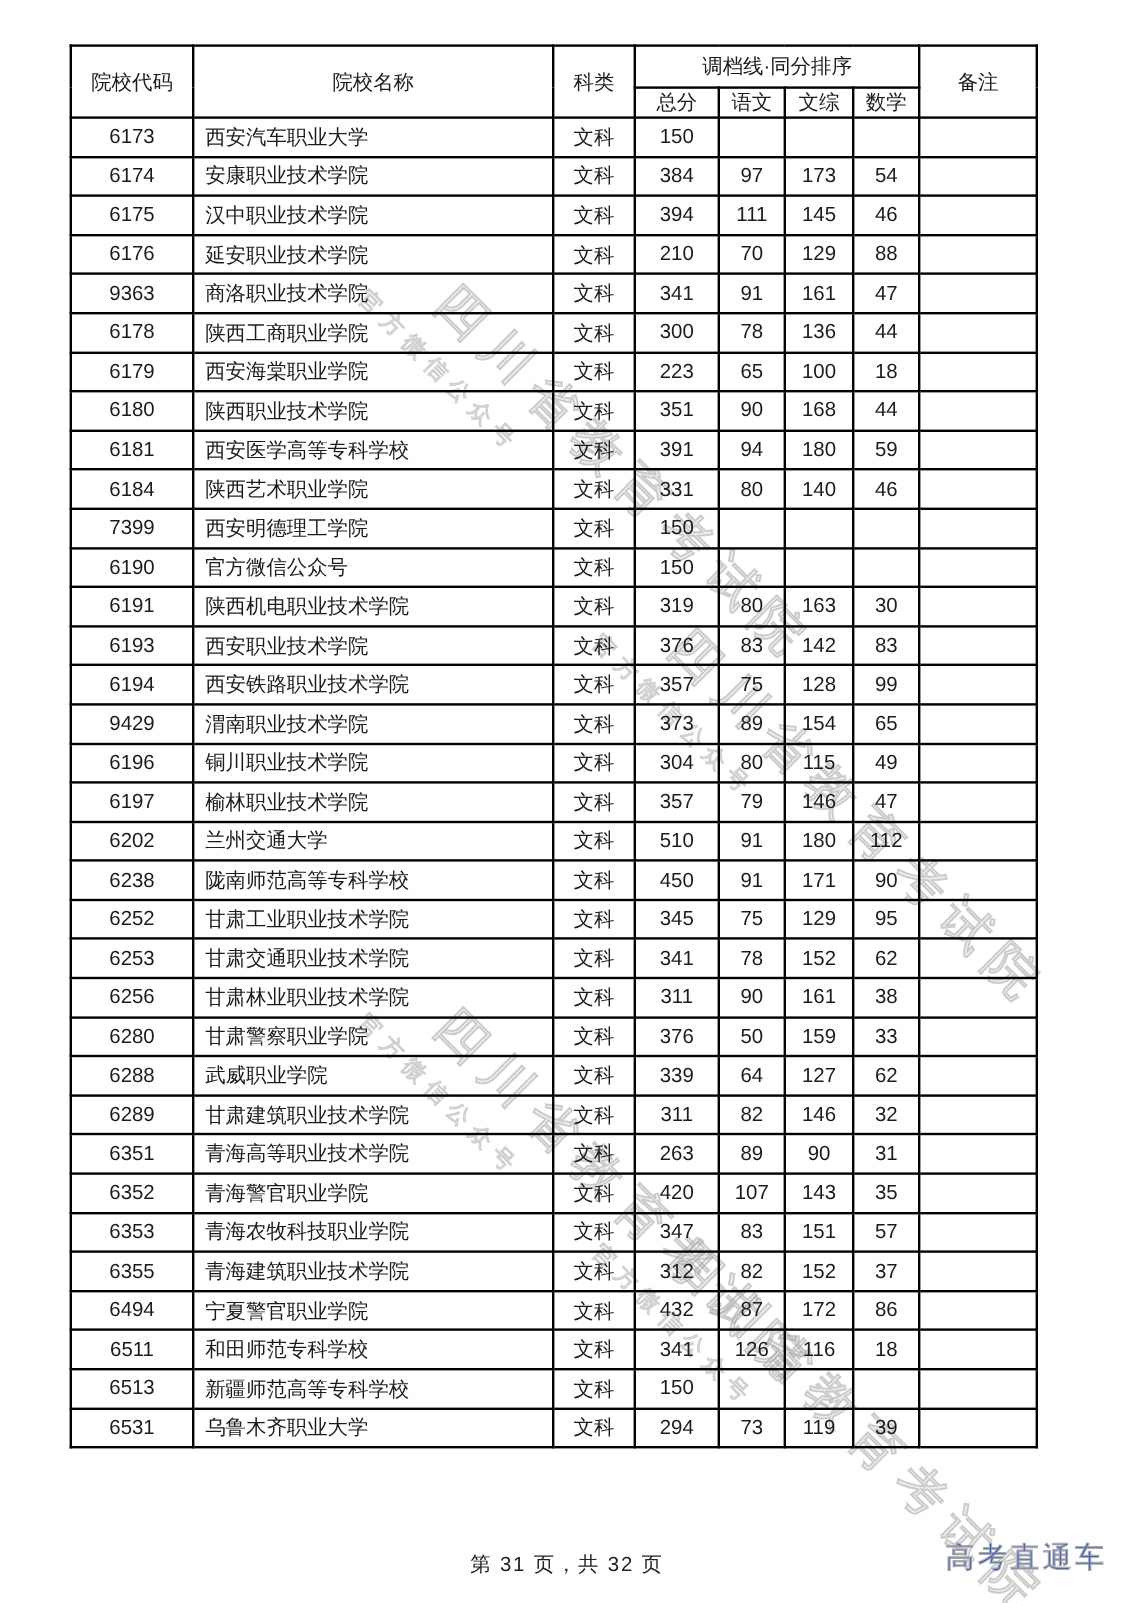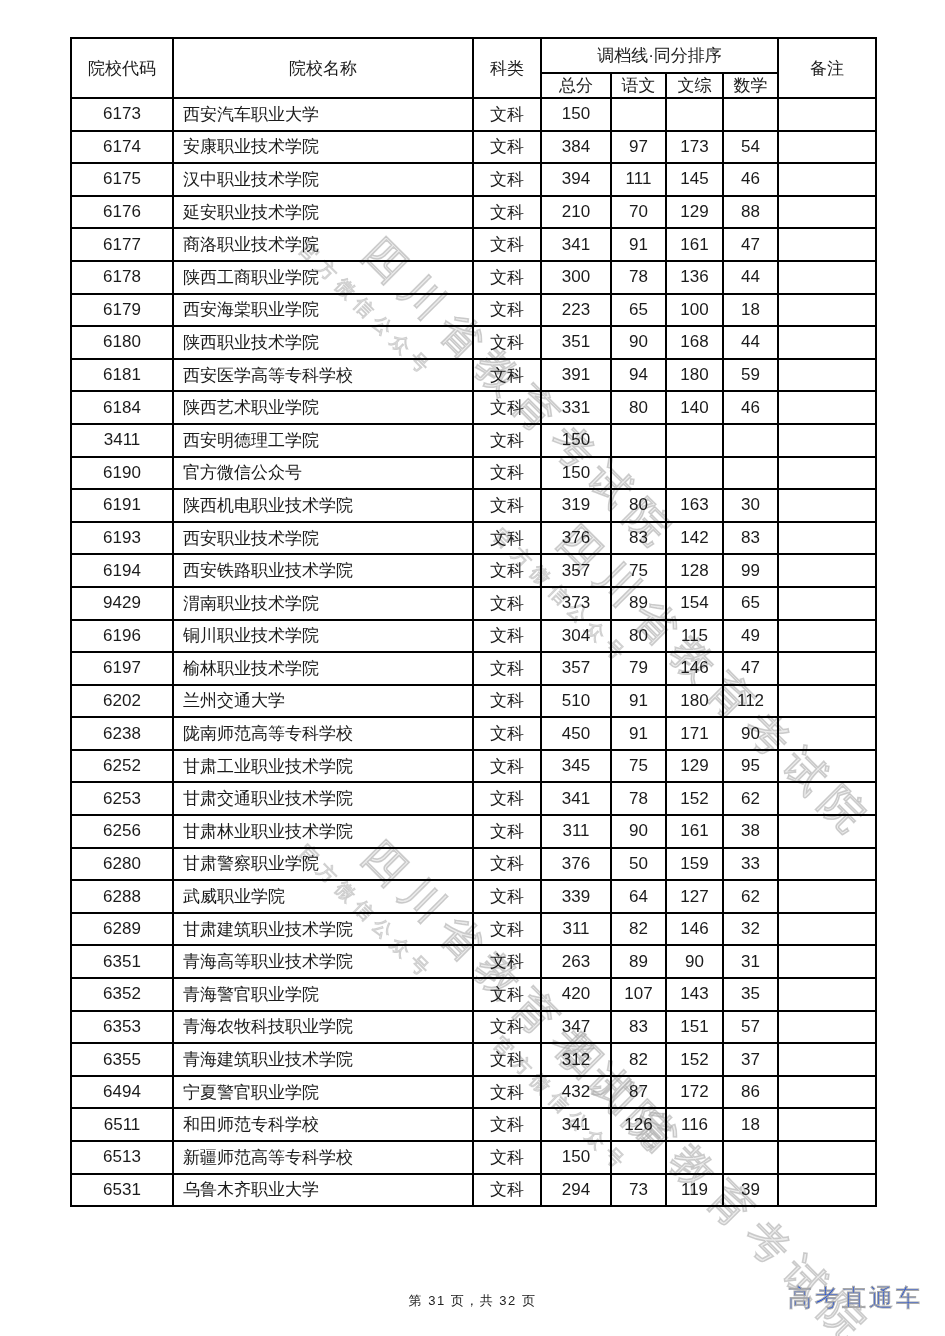--- a/index.html
+++ b/index.html
@@ -2,21 +2,21 @@
 <html><head>
 <meta charset="utf-8">
 <style>
   html,body{margin:0;padding:0;background:#ffffff;}
   .page{
     position:relative;width:945px;height:1336px;background:#fff;overflow:hidden;
     font-family:"Liberation Sans","DejaVu Sans",sans-serif;color:#1b1b1b;
   }
   
   table.score{
-    position:absolute;left:70px;top:37px;width:805px;
+    position:absolute;left:58px;top:37px;width:805px;
     border-collapse:collapse;table-layout:fixed;
   }
   table.score th,table.score td{
     border:2px solid #000;padding:0;text-align:center;vertical-align:middle;
     font-size:17px;font-weight:normal;white-space:nowrap;overflow:hidden;
     background:transparent;color:#1b1b1b;
   }
   table.score thead tr.group-row th{height:33px;}
   table.score thead tr.sub-row th{height:21px;}
   table.score tbody td{height:30.6px;}
@@ -30,21 +30,21 @@
     -webkit-text-stroke:1.5px rgba(168,168,168,0.55);
   }
   .wm-sub{
     font-size:19px;letter-spacing:7px;margin-top:8px;margin-left:-48px;
     color:rgba(190,190,190,0.34);
     -webkit-text-stroke:1px rgba(172,172,172,0.5);
   }
   
   .page-footer{
     position:absolute;left:0;top:1292px;width:945px;text-align:center;
-    font-size:13px;color:#222;letter-spacing:1.5px;
+    font-size:17px;color:#222;letter-spacing:1.5px;
   }
   .brand{
     position:absolute;top:1282px;right:22px;
     font-size:24px;letter-spacing:3px;
     color:#1d4ed8;text-align:center;-webkit-text-stroke:1px #a9a9a9;
   }
 </style>
 </head>
 <body>
 
@@ -130,21 +130,21 @@
           <td>6176</td>
           <td class="name">延安职业技术学院</td>
           <td>文科</td>
           <td>210</td>
           <td>70</td>
           <td>129</td>
           <td>88</td>
           <td></td>
         </tr>
         <tr>
-          <td>6177</td>
+          <td>9363</td>
           <td class="name">商洛职业技术学院</td>
           <td>文科</td>
           <td>341</td>
           <td>91</td>
           <td>161</td>
           <td>47</td>
           <td></td>
         </tr>
         <tr>
           <td>6178</td>
@@ -190,21 +190,21 @@
           <td>6184</td>
           <td class="name">陕西艺术职业学院</td>
           <td>文科</td>
           <td>331</td>
           <td>80</td>
           <td>140</td>
           <td>46</td>
           <td></td>
         </tr>
         <tr>
-          <td>3411</td>
+          <td>7399</td>
           <td class="name">西安明德理工学院</td>
           <td>文科</td>
           <td>150</td>
           <td></td>
           <td></td>
           <td></td>
           <td></td>
         </tr>
         <tr>
           <td>6190</td>

